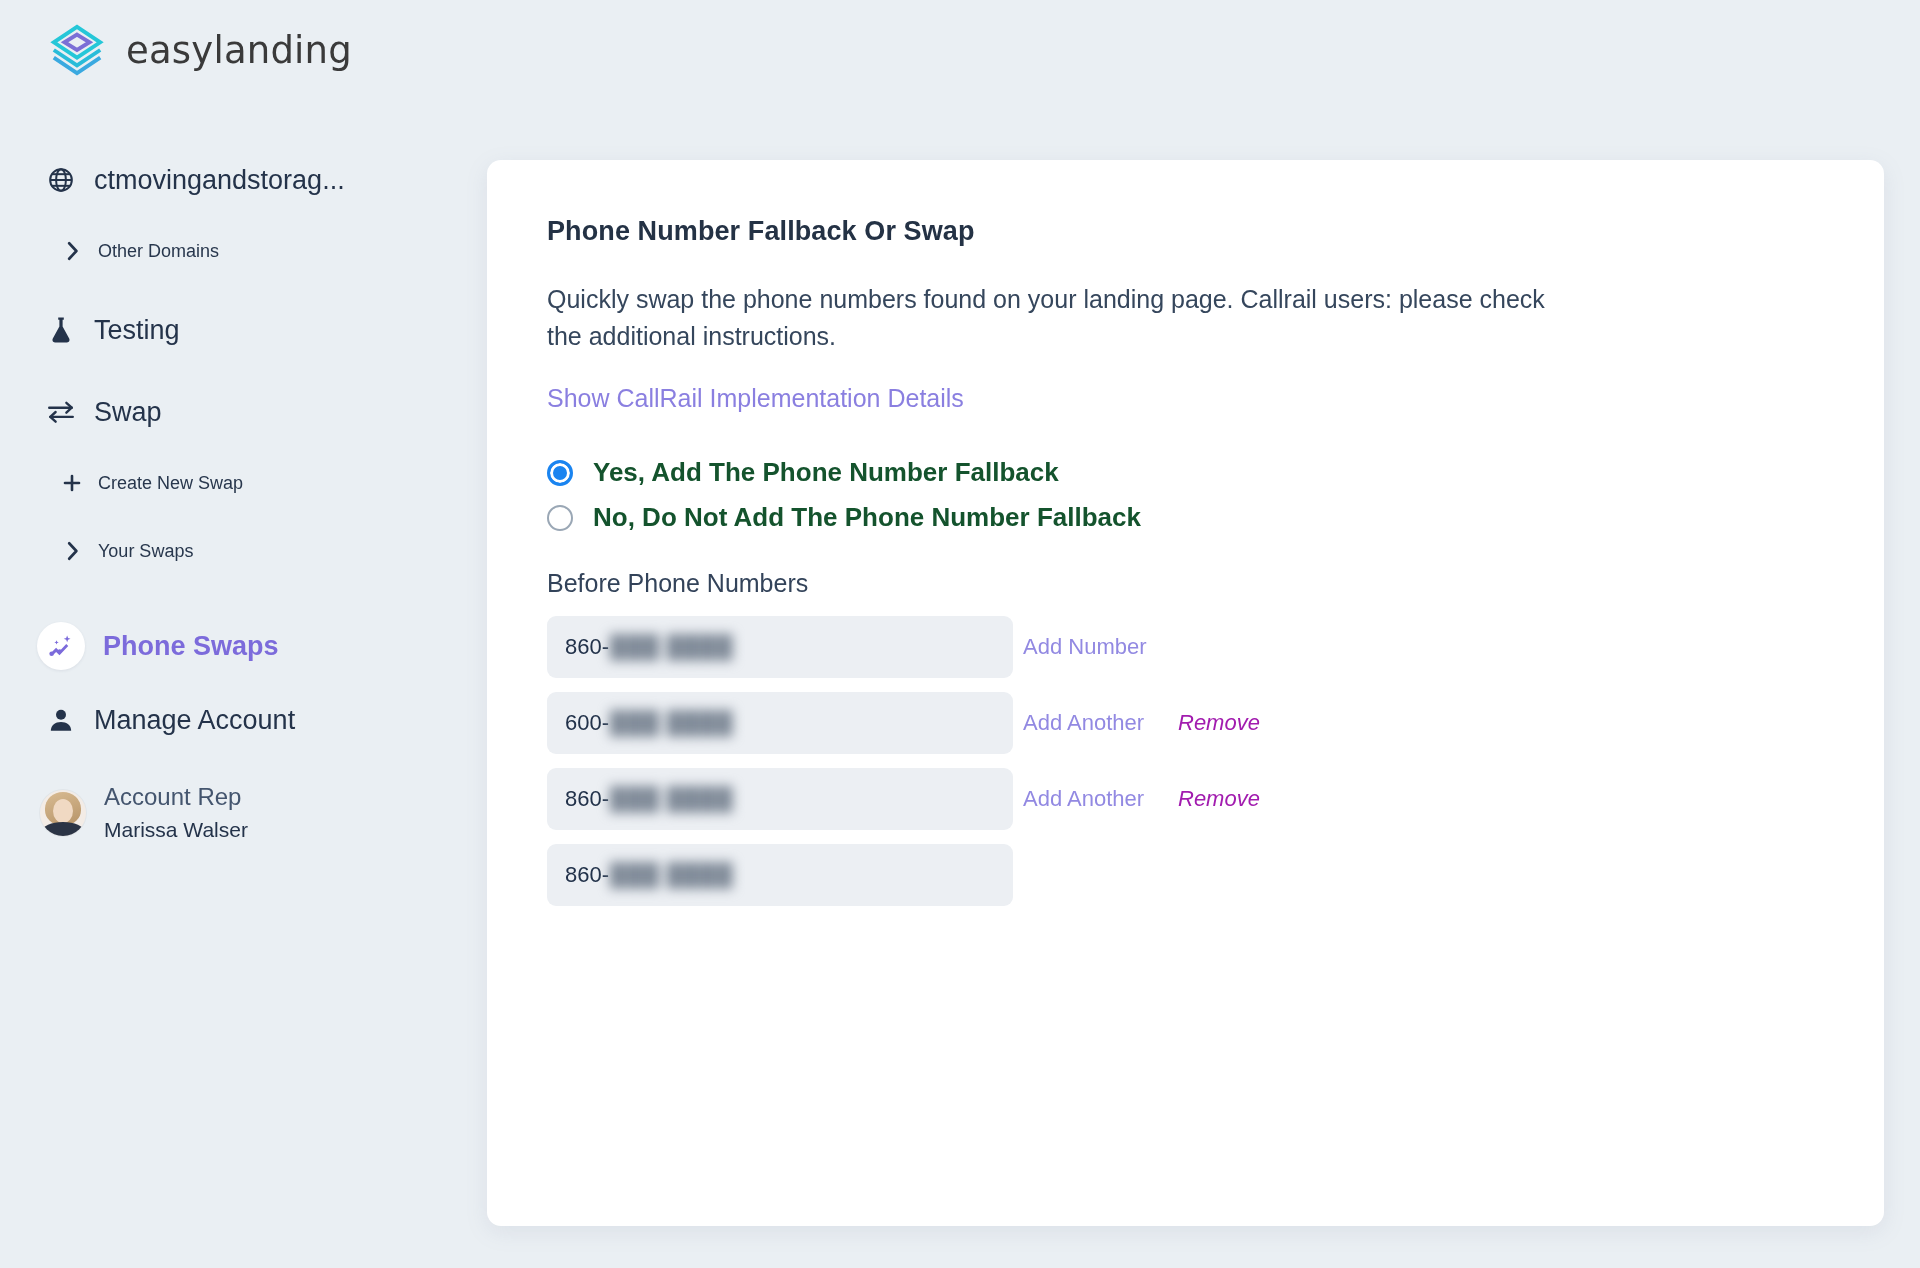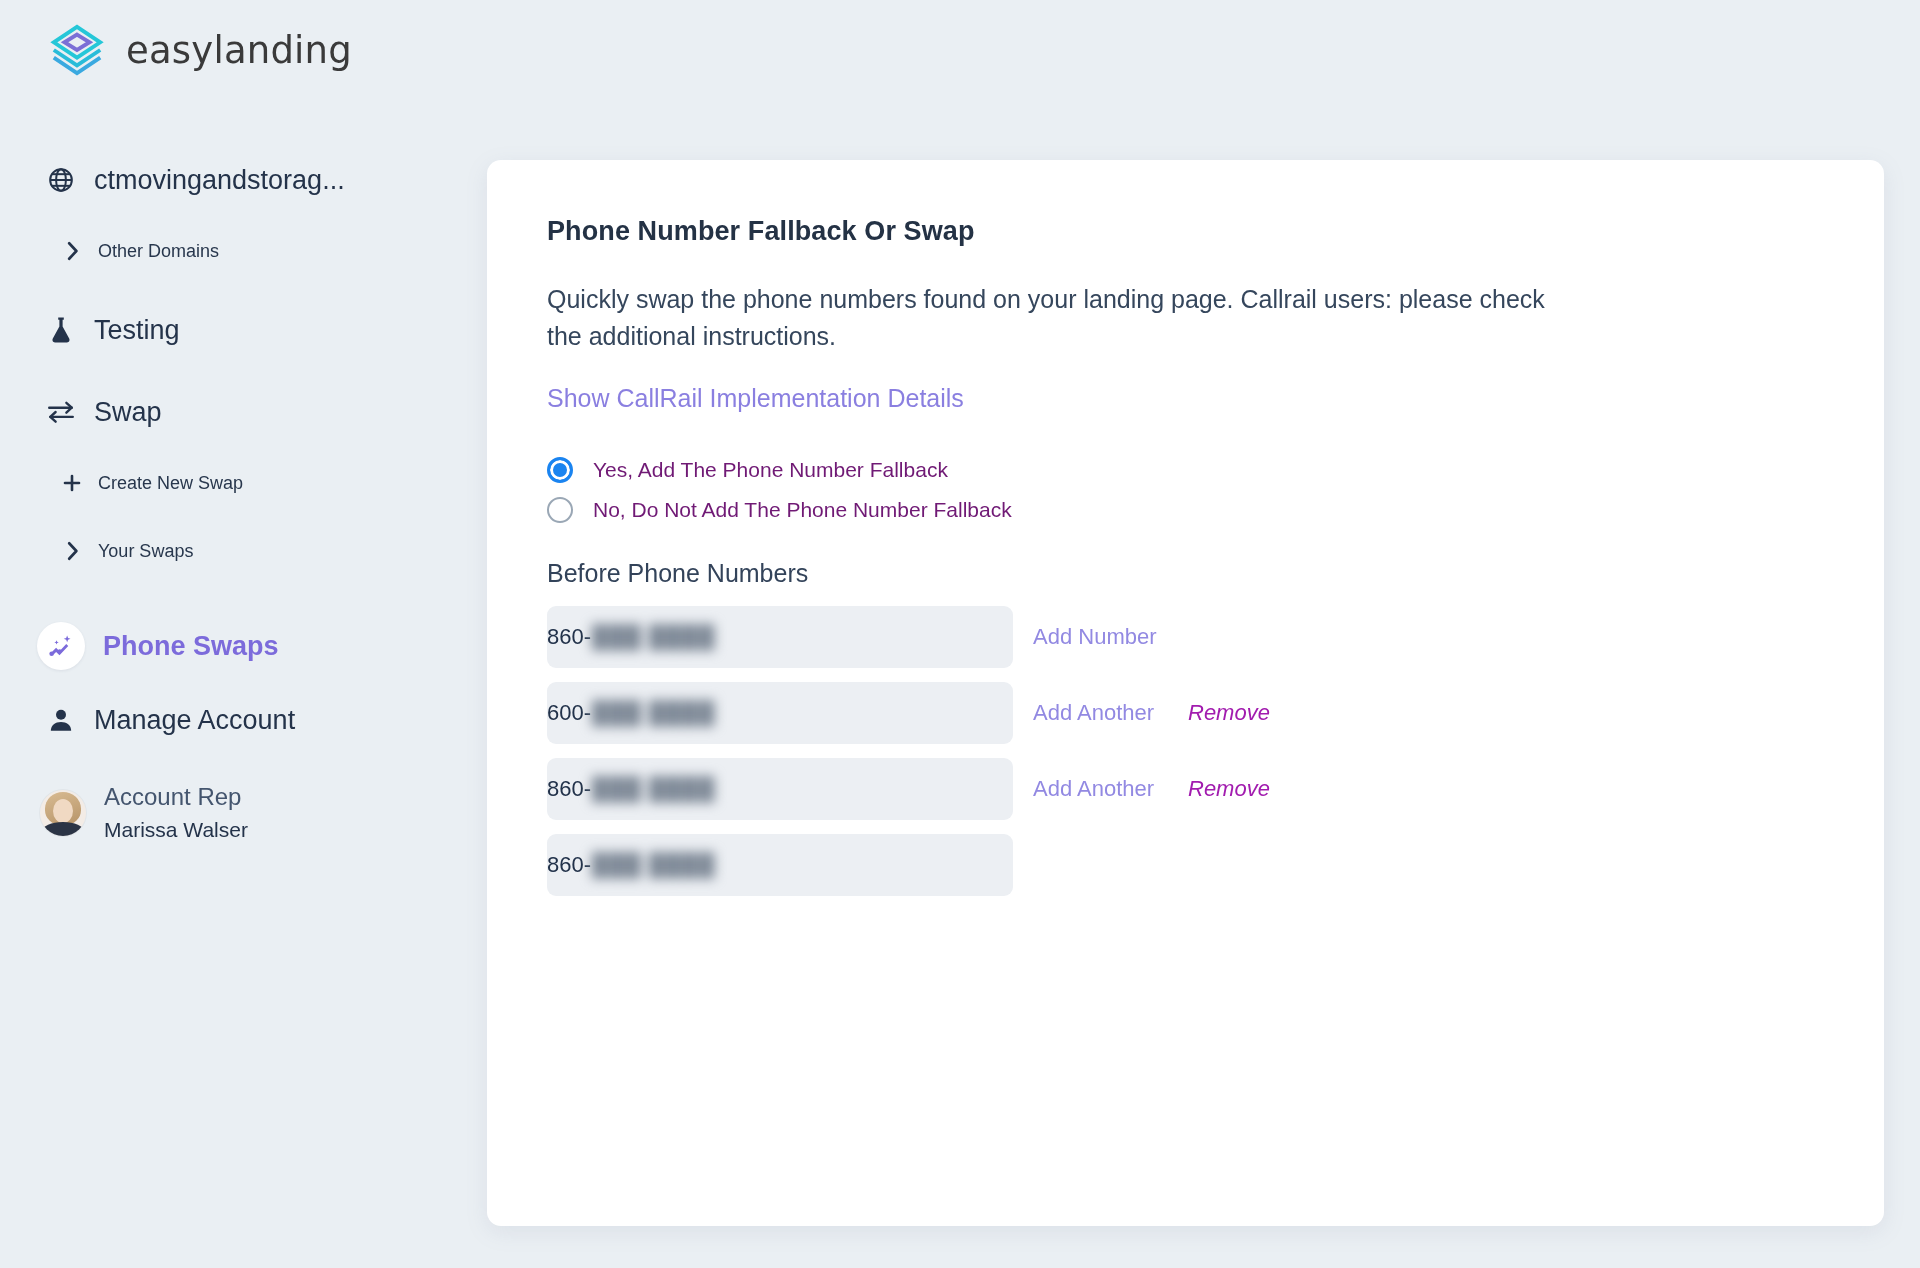--- a/index.html
+++ b/index.html
@@ -183,56 +183,57 @@
     border: 2px solid #9aa7b5;
     background: #fff;
     flex: 0 0 26px;
     position: relative;
   }
   .radio.checked {
     border: 3px solid #1a84f0;
     box-shadow: inset 0 0 0 3px #ffffff;
     background: #1a84f0;
   }
-  .radio-label { font-size: 21px; color: #701a75; }
+  .radio-label { font-size: 26px; color: #14532d; font-weight: bold; }
 
   .field-label {
     font-size: 25px;
     color: #33435a;
     margin: 36px 0 18px 0;
   }
 
   .input-row {
     display: flex;
     align-items: center;
     margin-bottom: 14px;
   }
   .phone-input {
     width: 466px;
     height: 62px;
     background: #eceff3;
     border: none;
     border-radius: 9px;
     display: flex;
     align-items: center;
+    padding-left: 18px;
     font-size: 22px;
     color: #22324a;
     cursor: text;
   }
   .blur-digits {
     display: inline-block;
     filter: blur(6px);
     color: #7c8795;
     letter-spacing: 1px;
     margin-left: 1px;
   }
   .row-actions {
     display: flex;
     align-items: center;
-    margin-left: 20px;
+    margin-left: 10px;
   }
   .act-link {
     font-size: 22px;
     color: #9289e2;
     cursor: pointer;
     width: 155px;
   }
   .act-link.remove { color: #a21caf; width: auto; font-style: italic; }
 
   .btn-save {

